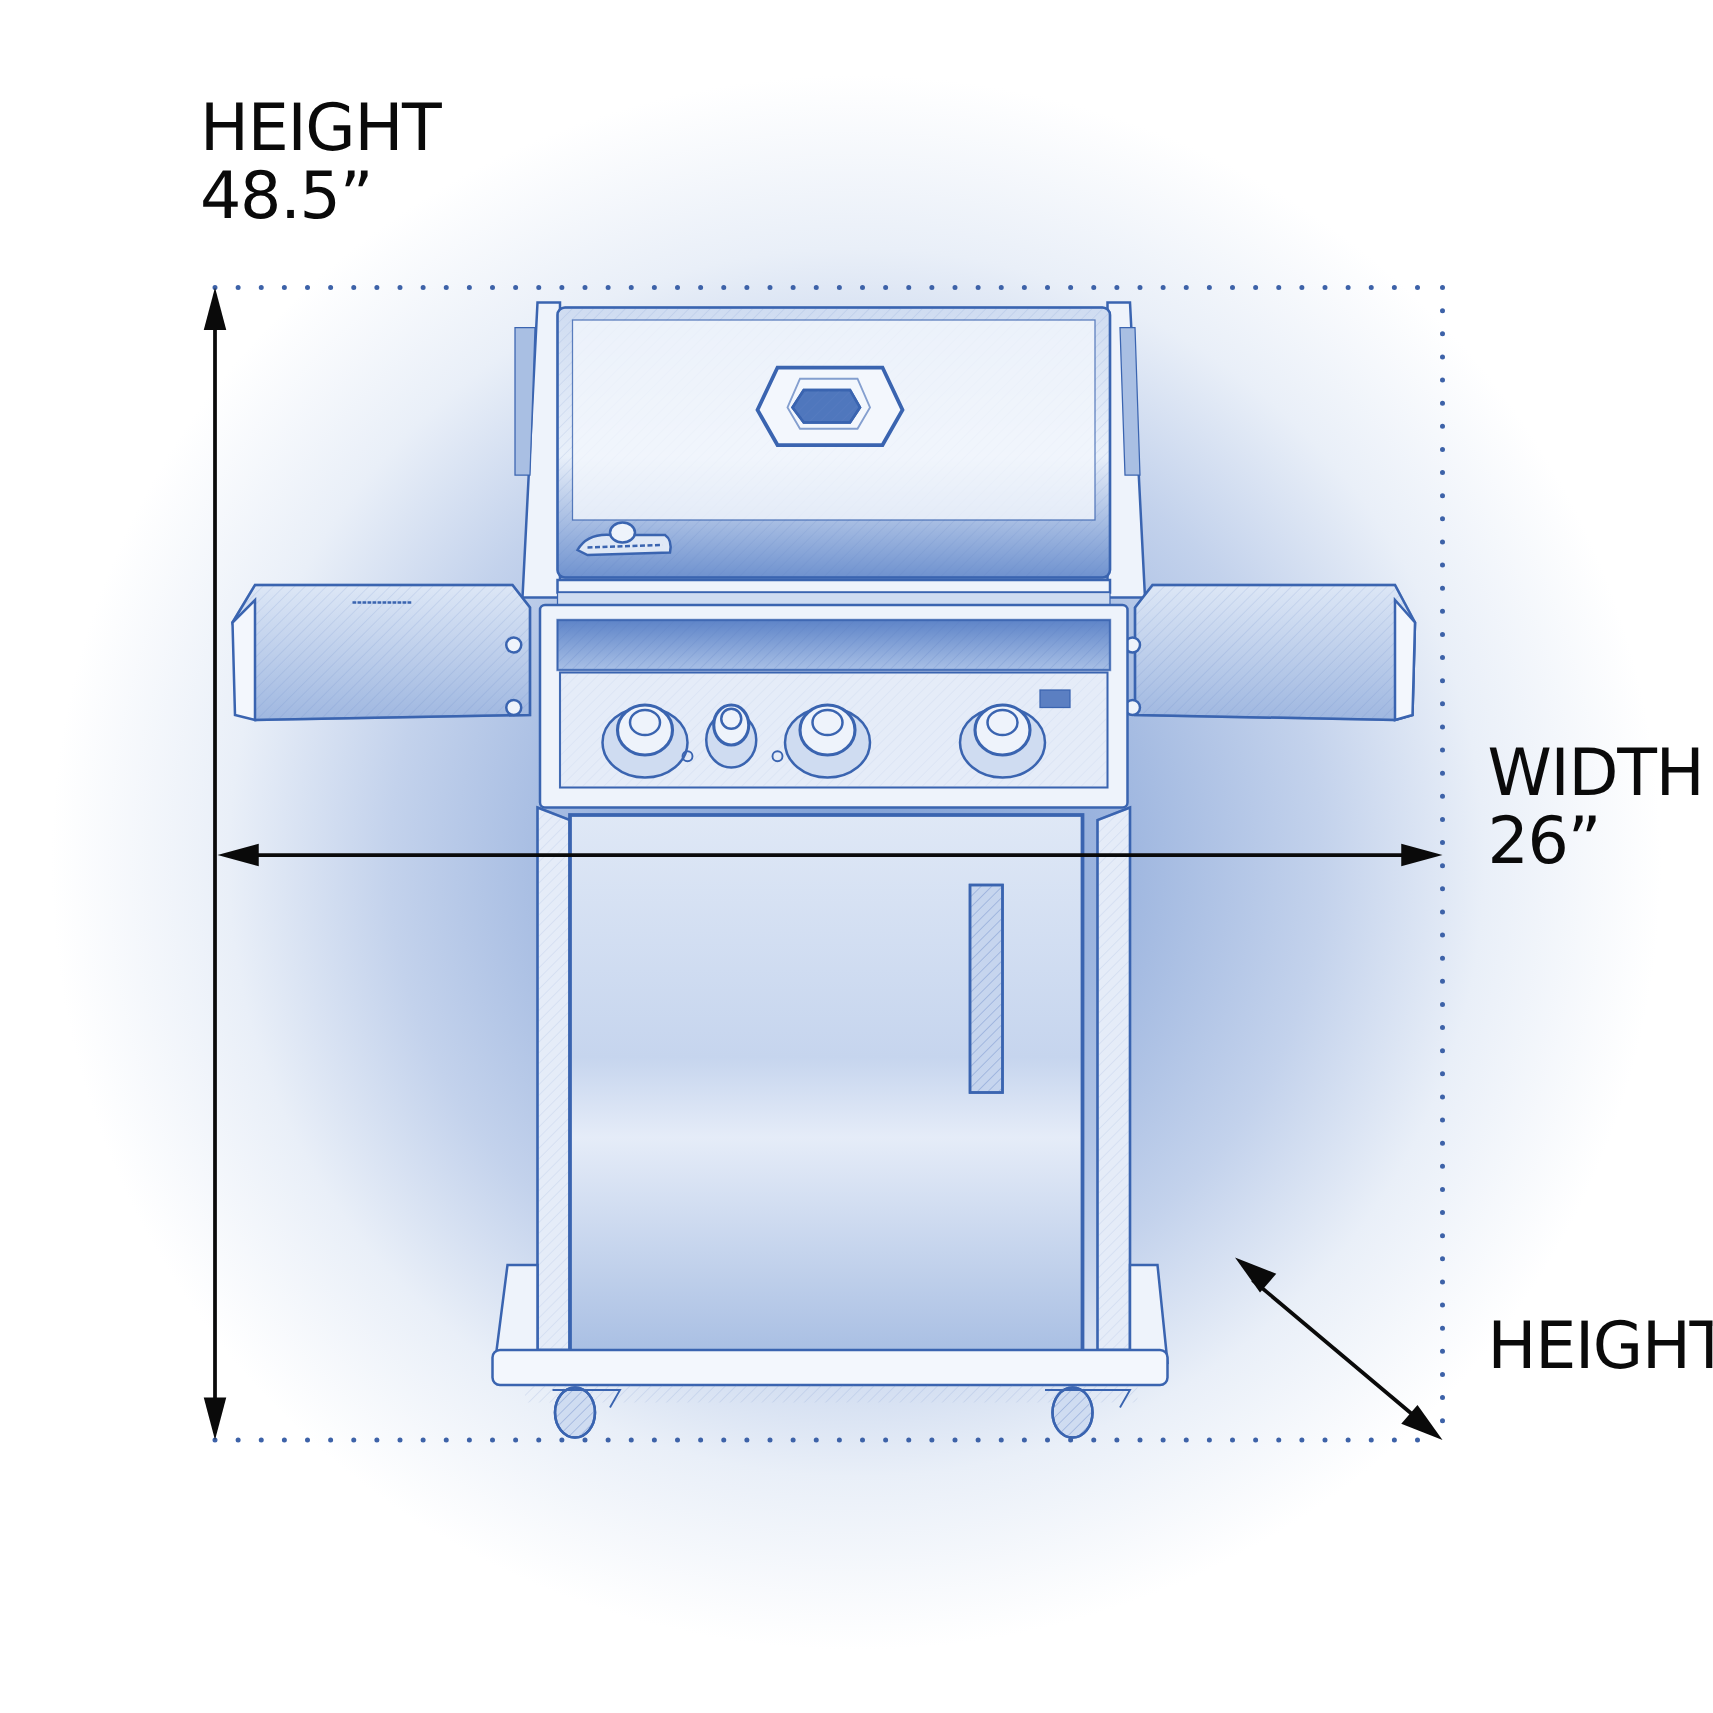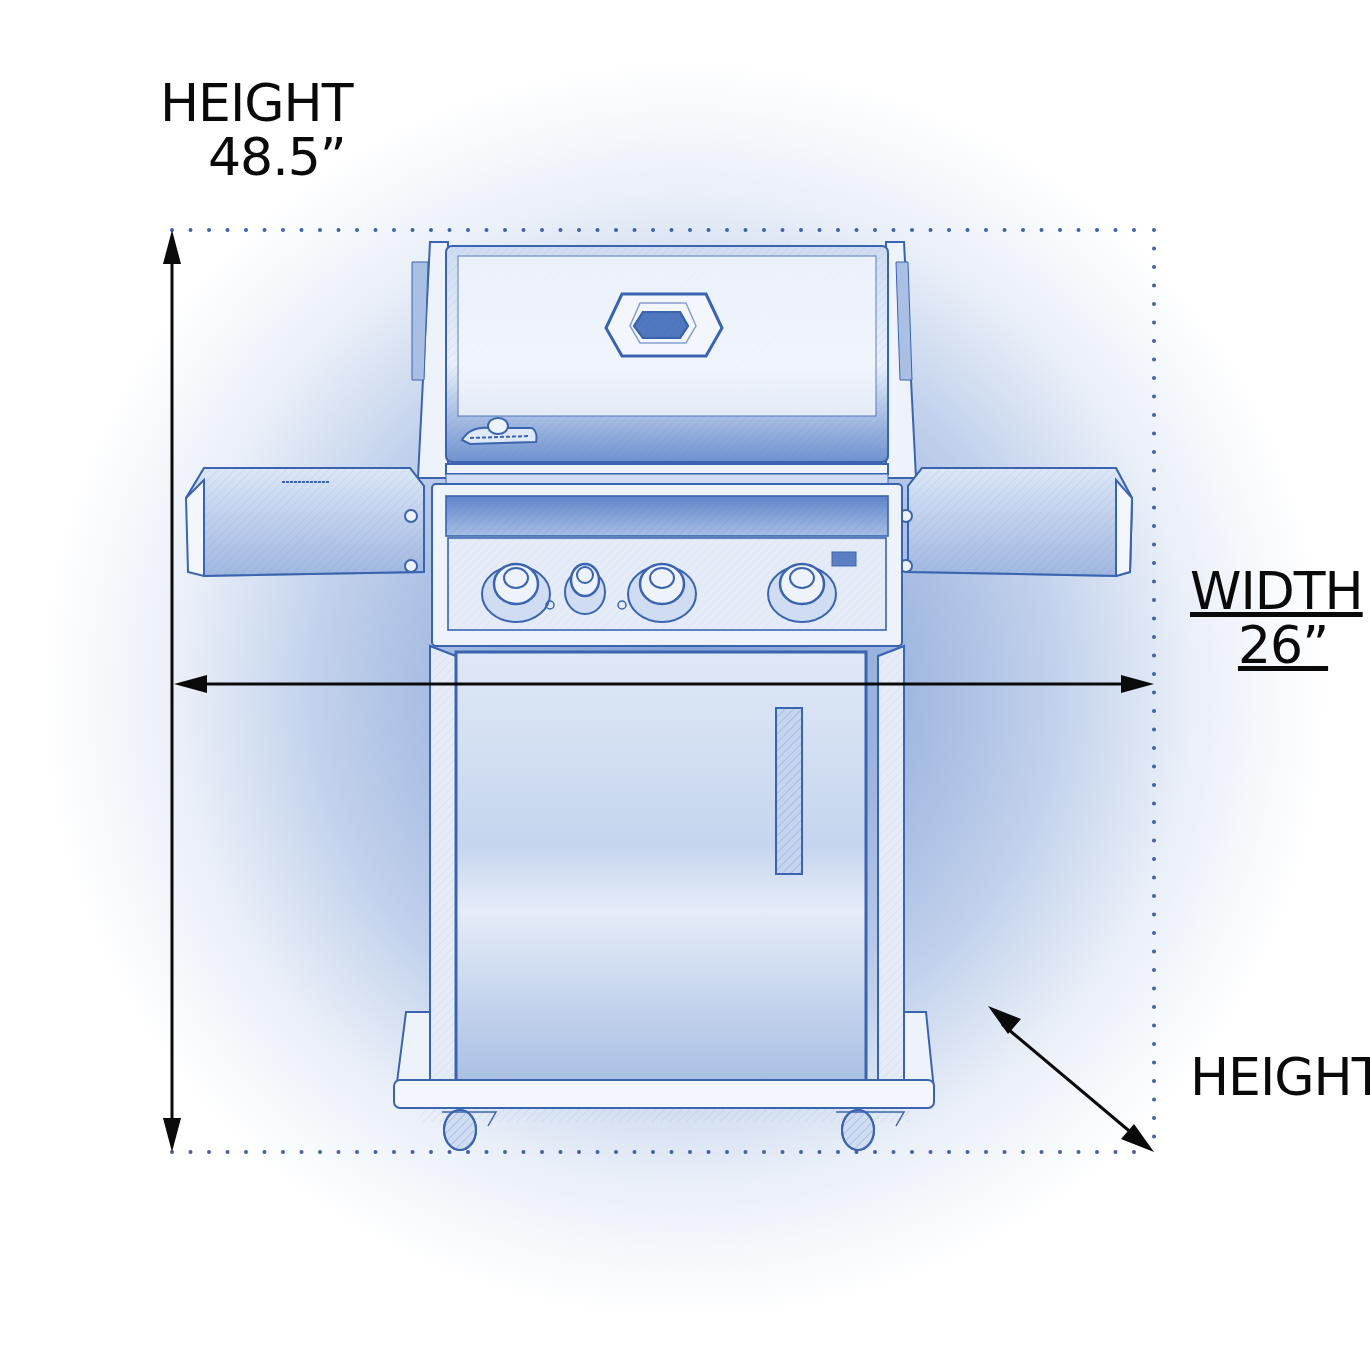--- a/index.html
+++ b/index.html
@@ -6,23 +6,23 @@
   body { width:1370px; height:1370px; position:relative; overflow:hidden; font-family:"DejaVu Sans", "Liberation Sans", sans-serif; }
   .glow {
     position:absolute; left:0; top:60px; width:1370px; height:1260px;
     background: radial-gradient(ellipse 47% 50% at 50% 50%, #7f9fd4 0%, #9ab3de 30%, #c3d2ec 58%, #e9eff8 78%, #ffffff 100%);
   }
   .label {
     position:absolute; color:#0a0a0a; font-size:52px; line-height:54px; letter-spacing:-1px;
     font-family:"DejaVu Sans", "Liberation Sans", sans-serif; font-weight:normal;
   }
   .label .name { display:block; }
-  .label .value { display:block;margin-left:48px; }
+  .label .value { display:block; }
   #lbl-height { left:160px; top:76px; }
-  #lbl-width  { left:1190px; top:564px;text-decoration:underline; }
+  #lbl-width  { left:1190px; top:592px; }
   #lbl-depth  { left:1190px; top:1050px; }
   svg.scene { position:absolute; left:0; top:0; }
 </style>
 </head>
 <body>
 
 <div class="glow"></div>
 
 <svg class="scene" width="1370" height="1370" viewBox="0 0 1370 1370">
   <defs>

